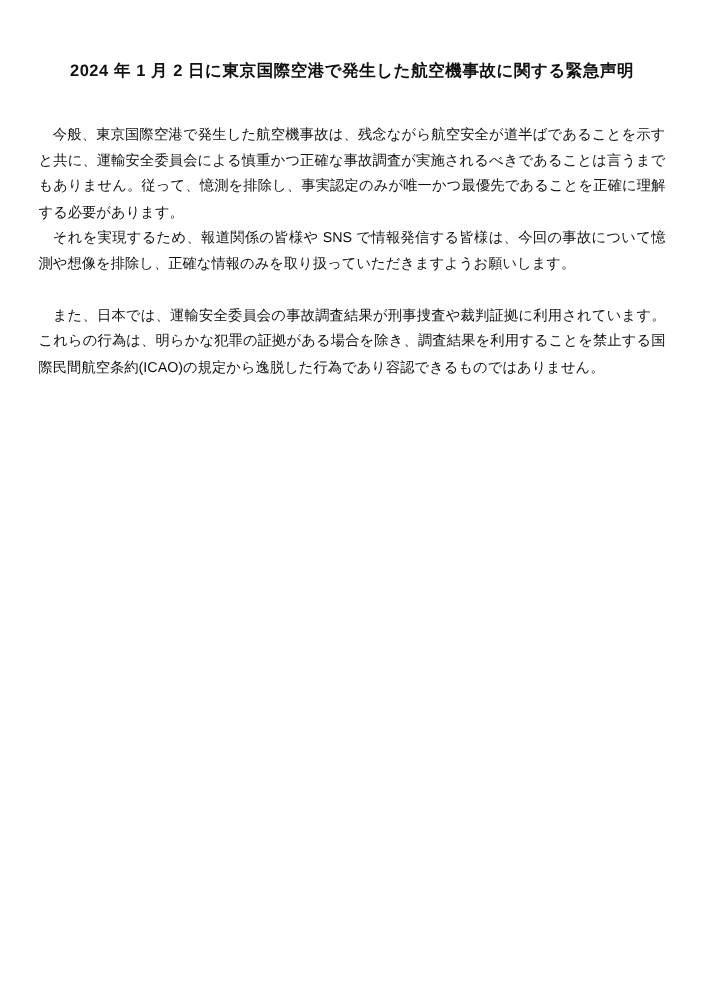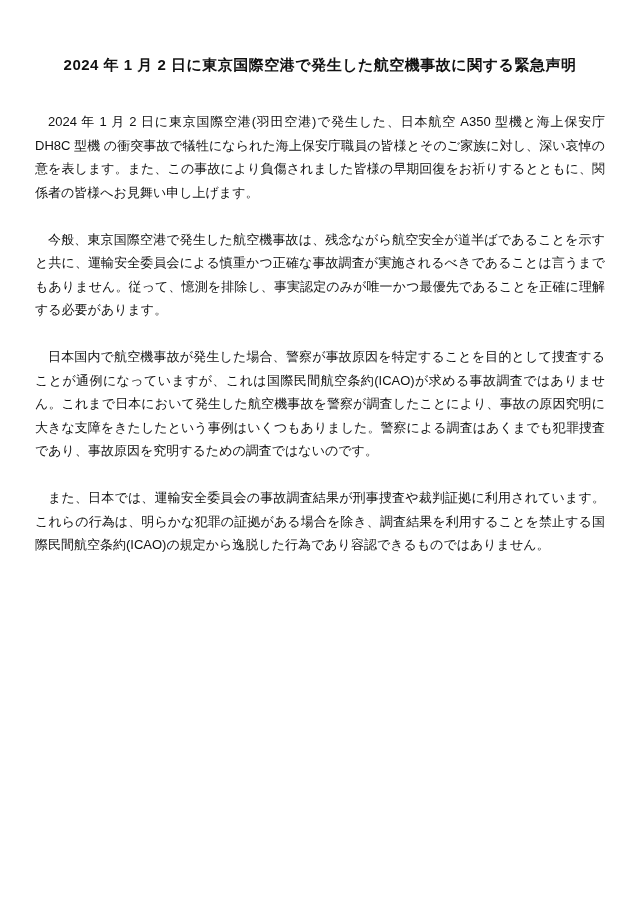--- a/index.html
+++ b/index.html
@@ -39,26 +39,23 @@
   }
 </style>
 </head>
 <body>
 
 <div class="page">
   <h1 class="title">2024 年 1 月 2 日に東京国際空港で発生した航空機事故に関する緊急声明</h1>
 
   <div class="body" id="doc-body">
       <div class="block">
-        <p class="para">2024 年 1 月 2 日に東京国際空港(羽田空港)で発生した、日本航空 A350 型機と海上保安庁 DH8C 型機 の衝突事故で犠牲になられた海上保安庁職員の皆様とそのご家族に対し、深い哀悼の意を表します。また、この事故により負傷されました皆様の早期回復をお祈りするとともに、関係者の皆様へお見舞い申し上げます。</p>
+        <p class="para">今般、東京国際空港で発生した航空機事故は、残念ながら航空安全が道半ばであることを示すと共に、運輸安全委員会による慎重かつ正確な事故調査が実施されるべきであることは言うまでもありません。従って、憶測を排除し、事実認定のみが唯一かつ最優先であることを正確に理解する必要があります。</p>
+        <p class="para">それを実現するため、報道関係の皆様や SNS で情報発信する皆様は、今回の事故について憶測や想像を排除し、正確な情報のみを取り扱っていただきますようお願いします。</p>
       </div>
       <div class="block">
-        <p class="para">今般、東京国際空港で発生した航空機事故は、残念ながら航空安全が道半ばであることを示すと共に、運輸安全委員会による慎重かつ正確な事故調査が実施されるべきであることは言うまでもありません。従って、憶測を排除し、事実認定のみが唯一かつ最優先であることを正確に理解する必要があります。</p>
-      </div>
-      <div class="block">
-        <p class="para">日本国内で航空機事故が発生した場合、警察が事故原因を特定することを目的として捜査することが通例になっていますが、これは国際民間航空条約(ICAO)が求める事故調査ではありません。これまで日本において発生した航空機事故を警察が調査したことにより、事故の原因究明に大きな支障をきたしたという事例はいくつもありました。警察による調査はあくまでも犯罪捜査であり、事故原因を究明するための調査ではないのです。</p>
       </div>
       <div class="block">
         <p class="para">また、日本では、運輸安全委員会の事故調査結果が刑事捜査や裁判証拠に利用されています。これらの行為は、明らかな犯罪の証拠がある場合を除き、調査結果を利用することを禁止する国際民間航空条約(ICAO)の規定から逸脱した行為であり容認できるものではありません。</p>
       </div>
     </div>
 
 </div>
 
 </body></html>

